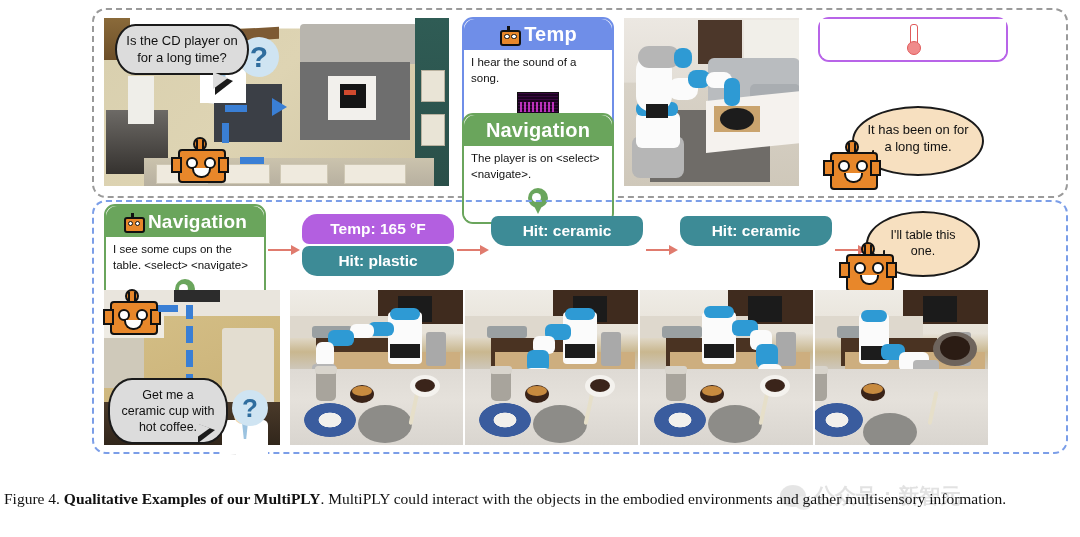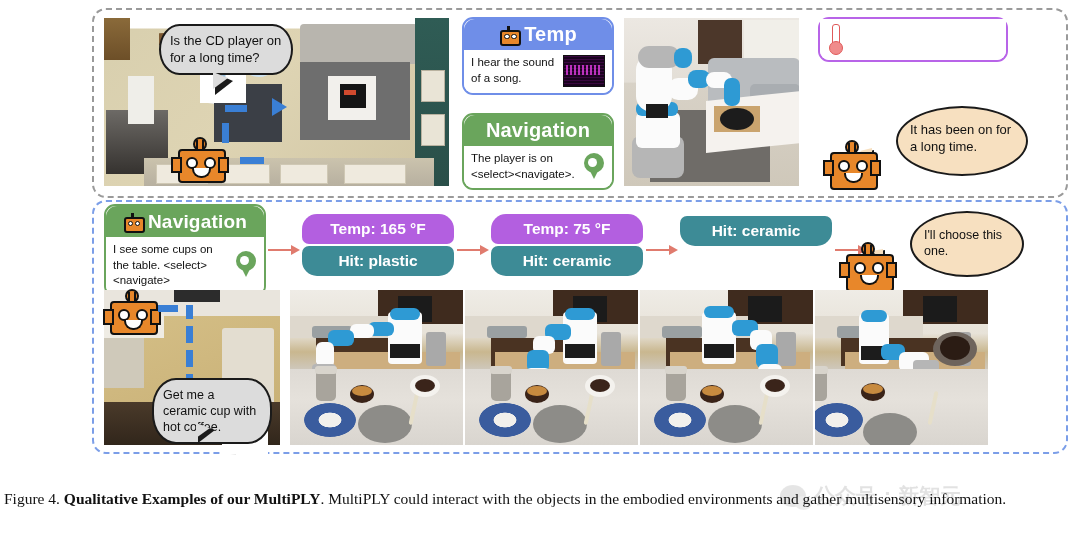--- a/index.html
+++ b/index.html
@@ -74,21 +74,21 @@
   .uarm .blue{position:absolute;background:#2e9ad4;border-radius:6px;}
   .uarm .white{position:absolute;background:#fbfbfb;border-radius:6px;}
   .uarm .dark{position:absolute;background:#1c1c1c;}
   .uarm .grey{position:absolute;background:#b6b6b6;border-radius:4px;}
 
   
   .card{position:absolute;border-radius:11px;background:#ffffff;}
   .card .chead{display:flex;align-items:center;justify-content:center;gap:5px;
         border-radius:11px 11px 0 0;color:#ffffff;font-size:20px;font-weight:700;letter-spacing:.2px;height:31px;}
   .card .cbody{display:flex;align-items:center;justify-content:space-between;gap:6px;
-        background:#fff;border-radius:0 0 9px 9px;padding:5px 7px 6px 7px;}
+        background:#fff;border-radius:0 0 9px 9px;padding:5px 7px 6px 7px;flex-direction:column;}
   .card .ctext{font-size:11.5px;line-height:1.35;color:#111;}
   .card-audio{left:462px;top:17px;width:148px;background:#ffffff;border:2.5px solid #6f8ee8;}
   .card-audio .chead{background:#6f8ee8;}
   .card-nav{left:462px;top:113px;width:148px;border:2.5px solid #6aa55c;}
   .card-nav .chead{background:#6aa55c;}
   .card-temp{left:818px;top:17px;width:186px;border:2.5px solid #b864e8;}
   .card-temp .chead{background:#a855d8;}
   .card-nav2{left:104px;top:204px;width:158px;border:2.5px solid #6aa55c;}
   .card-nav2 .chead{background:#6aa55c;font-size:19px;}
 
@@ -111,21 +111,21 @@
   
   .pillpair{position:absolute;width:152px;}
   .pill{height:30px;display:flex;align-items:center;justify-content:center;color:#fff;font-size:15.5px;font-weight:600;}
   .pill-temp{background:#b35fe0;border-radius:15px 15px 7px 7px;}
   .pill-hit{background:#3d8b96;border-radius:7px 7px 15px 15px;margin-top:2px;}
   .arrow{position:absolute;height:12px;display:flex;align-items:center;}
   .arrow .shaft{height:2.5px;background:#e07b6e;flex:1;}
   .arrow .head{width:0;height:0;border-top:5.5px solid transparent;border-bottom:5.5px solid transparent;border-left:9px solid #e07b6e;}
 
   
-  .bubble{position:absolute;border:2.2px solid #1a1a1a;font-size:13px;line-height:1.28;color:#111;margin-left:44px;}
+  .bubble{position:absolute;border:2.2px solid #1a1a1a;text-align:center;font-size:13px;line-height:1.28;color:#111;}
   .bub-rect{background:#dcdcdc;border-radius:24px/30px;padding:7px 9px;}
   .bub-oval{background:#f7e0c0;border-radius:50%;padding:14px 12px;}
   .tail{position:absolute;width:0;height:0;}
 
   
   .robot{position:absolute;}
   .robot .head{position:absolute;left:6px;top:9px;width:44px;height:30px;background:#e8872a;border:2.4px solid #111;border-radius:4px;}
   .robot .ant{position:absolute;left:24px;top:0;width:4px;height:11px;background:#e8872a;border-left:2.2px solid #111;border-right:2.2px solid #111;}
   .robot .antb{position:absolute;left:21px;top:-3px;width:10px;height:10px;border-radius:50%;background:#e8872a;border:2.2px solid #111;}
   .robot .ear{position:absolute;top:17px;width:7px;height:12px;background:#e8872a;border:2.2px solid #111;}
@@ -313,38 +313,37 @@
 <div class="pillpair" style="left:302px;top:214px;">
   <div class="pill pill-temp">Temp: 165 °F</div>
   <div class="pill pill-hit">Hit: plastic</div>
 </div>
 
 <div class="arrow" style="left:457px;top:244px;width:32px;">
     <div class="shaft"></div>
     <div class="head"></div>
   </div>
 <div class="pillpair" style="left:491px;top:214px;">
-  <div class="pill pill-temp">Temp: 75 °F</div>
   <div class="pill pill-hit">Hit: ceramic</div>
 </div>
 
 <div class="arrow" style="left:646px;top:244px;width:32px;">
     <div class="shaft"></div>
     <div class="head"></div>
   </div>
 <div class="pillpair" style="left:680px;top:214px;">
   <div class="pill pill-hit">Hit: ceramic</div>
 </div>
 
 <div class="arrow" style="left:835px;top:244px;width:32px;">
     <div class="shaft"></div>
     <div class="head"></div>
   </div>
 
-<div class="bubble bub-oval" style="left:866px;top:211px;width:86px;height:34px;font-size:12.5px;">I'll choose this one.</div>
+<div class="bubble bub-oval" style="left:866px;top:211px;width:86px;height:34px;font-size:12.5px;">I'll table this one.</div>
 <div class="tail" style="left:870px;top:250px;border-right:15px solid #1a1a1a;border-top:3px solid transparent;border-bottom:14px solid transparent;"></div>
 <div class="tail" style="left:872px;top:249px;border-right:11px solid #f7e0c0;border-top:2px solid transparent;border-bottom:11px solid transparent;"></div>
 <div class="robot" style="left:840px;top:245px;width:56px;height:44px;">
   <div class="antb"></div>
   <div class="ant"></div>
   <div class="head" style="height:34px;"></div>
   <div class="ear l"></div>
   <div class="ear r"></div>
   <div class="eye l"></div>
   <div class="eye r"></div>

